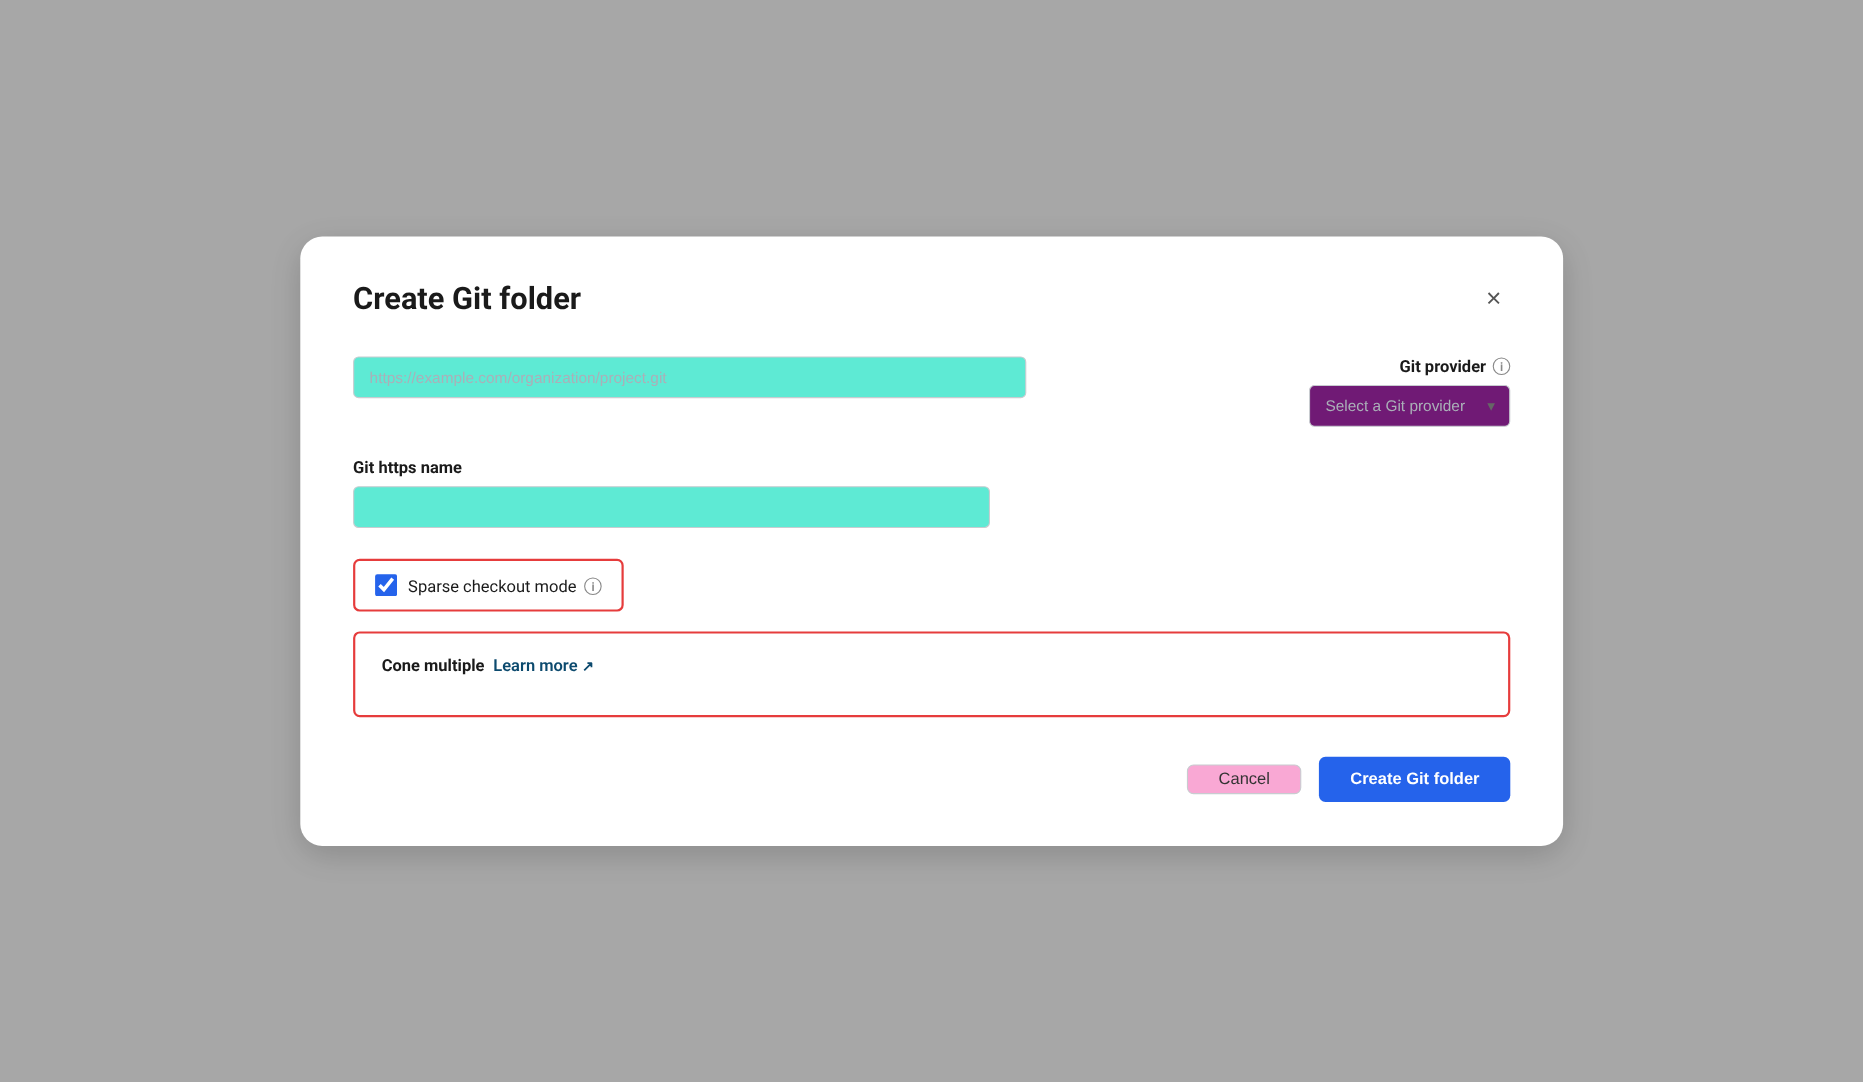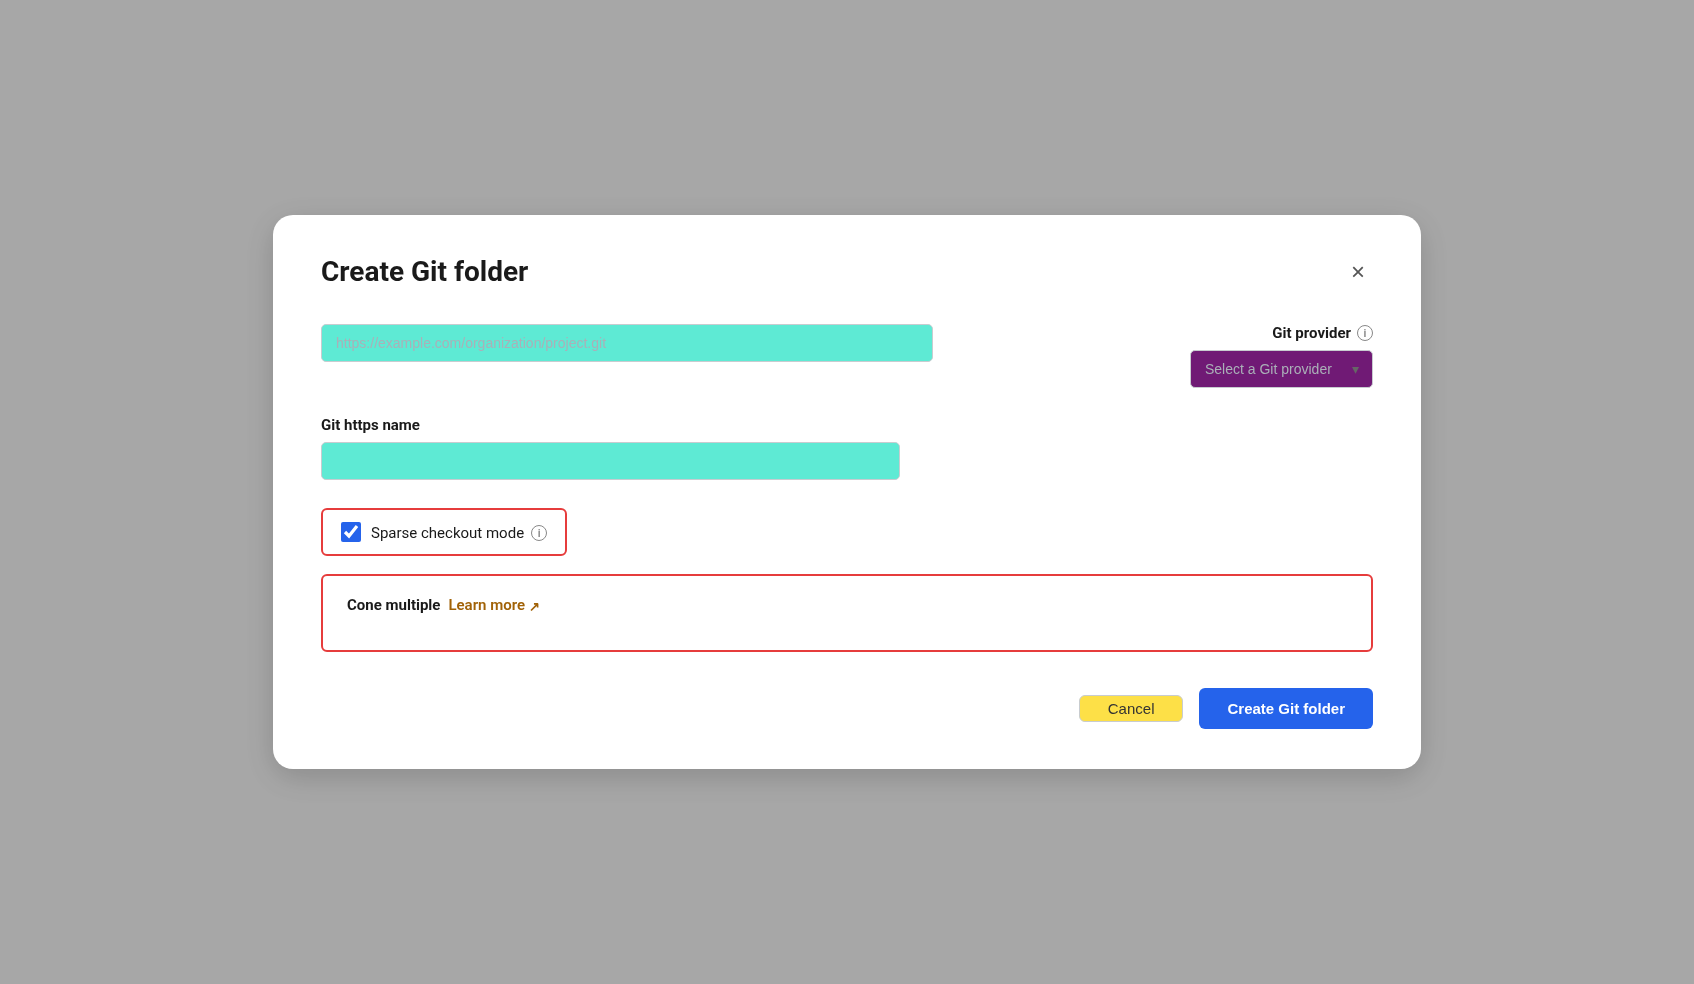--- a/index.html
+++ b/index.html
@@ -198,21 +198,21 @@
       font-size: 15px;
       font-weight: 700;
       color: #1a1a1a;
       margin-bottom: 16px;
       display: flex;
       align-items: center;
       gap: 8px;
     }
 
     .learn-more-link {
-      color: #a16207;
+      color: #0c4a6e;
       text-decoration: none;
       font-weight: 600;
       display: inline-flex;
       align-items: flex-end;
       gap: 4px;
     }
 
     .external-link-icon {
       font-size: 13px;
     }
@@ -237,21 +237,21 @@
     }
 
     .modal-footer {
       display: flex;
       justify-content: flex-end;
       gap: 16px;
       align-items: center;
     }
 
     .btn-cancel {
-      background: #fde047;
+      background: #f9a8d4;
       border: 1.5px solid #c8ccd0;
       border-radius: 6px;
       padding: 4px 28px;
       font-size: 15px;
       font-weight: 500;
       color: #333;
       cursor: pointer;
     }
 
     .btn-create {

